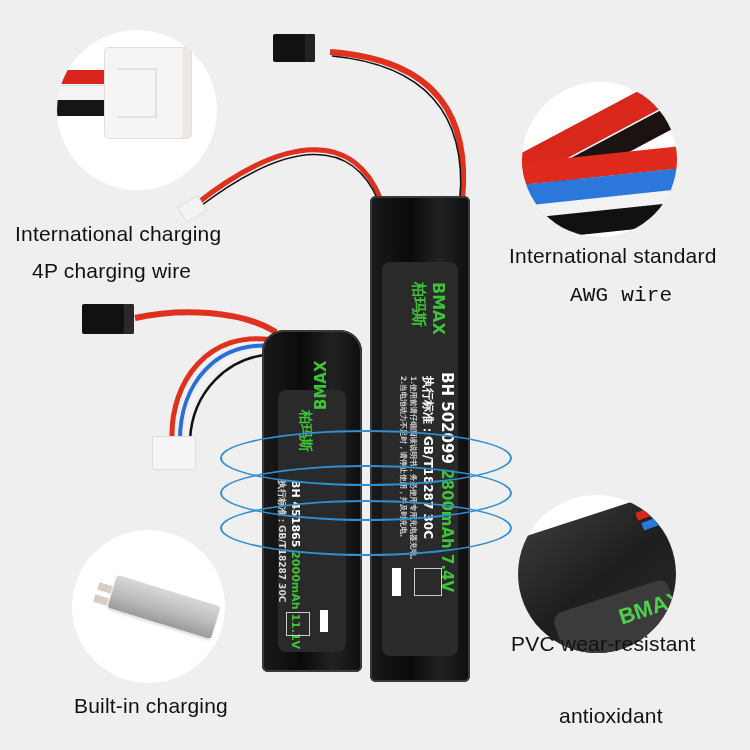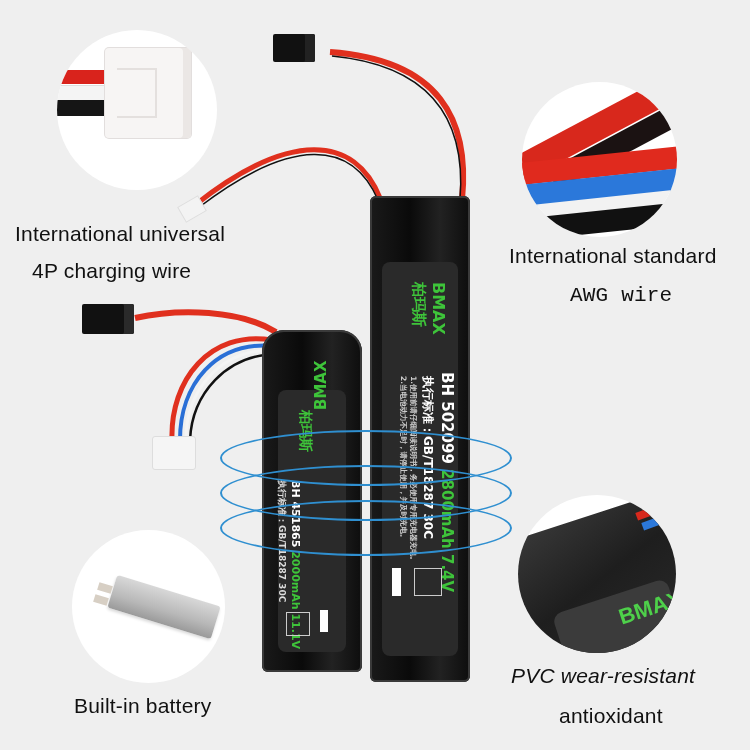--- a/index.html
+++ b/index.html
@@ -39,26 +39,26 @@
 </div>
 
 <div class="circle" style="left:518px;top:495px;width:158px;height:158px;">
   <div class="abs" style="left:-10px;top:20px;width:190px;height:150px;background:linear-gradient(160deg,#3a3a3a,#1e1e1e 45%,#2c2c2c);transform:rotate(-18deg);border-radius:30px;"></div>
   <div class="abs" style="left:40px;top:100px;width:120px;height:60px;background:#3b3b3b;border-radius:10px;transform:rotate(-18deg);"></div>
   <div class="abs" style="left:100px;top:100px;color:#4ed04a;font-weight:bold;font-size:22px;transform:rotate(-18deg);">BMAX</div>
   <div class="abs" style="left:118px;top:14px;width:22px;height:8px;background:#d8281c;transform:rotate(-20deg);"></div>
   <div class="abs" style="left:124px;top:24px;width:22px;height:8px;background:#2b78da;transform:rotate(-20deg);"></div>
 </div>
 
-<div class="caption" style="left:15px;top:222px;">International universal</div>
+<div class="caption" style="left:15px;top:222px;">International charging</div>
 <div class="caption" style="left:32px;top:259px;">4P charging wire</div>
 <div class="caption" style="left:509px;top:244px;">International standard</div>
 <div class="caption" style="left:570px;top:284px;font-family:Liberation Mono, monospace;">AWG wire</div>
-<div class="caption" style="left:74px;top:694px;">Built-in battery</div>
-<div class="caption" style="left:511px;top:664px;font-style:italic;">PVC wear-resistant</div>
+<div class="caption" style="left:74px;top:694px;">Built-in charging</div>
+<div class="caption" style="left:511px;top:632px;">PVC wear-resistant</div>
 <div class="caption" style="left:559px;top:704px;">antioxidant</div>
 
 <svg class="abs" style="left:0;top:0;" width="750" height="750">
 
   <path d="M462 200 C470 120, 440 60, 330 52" stroke="#e0301e" stroke-width="6" fill="none"></path>
   <path d="M460 200 C466 125, 436 66, 332 56" stroke="#111" stroke-width="1.5" fill="none"></path>
 
   <path d="M380 198 C355 135, 290 130, 195 205" stroke="#e0301e" stroke-width="5" fill="none"></path>
   <path d="M378 200 C352 140, 292 136, 198 208" stroke="#111" stroke-width="1.5" fill="none"></path>
 

